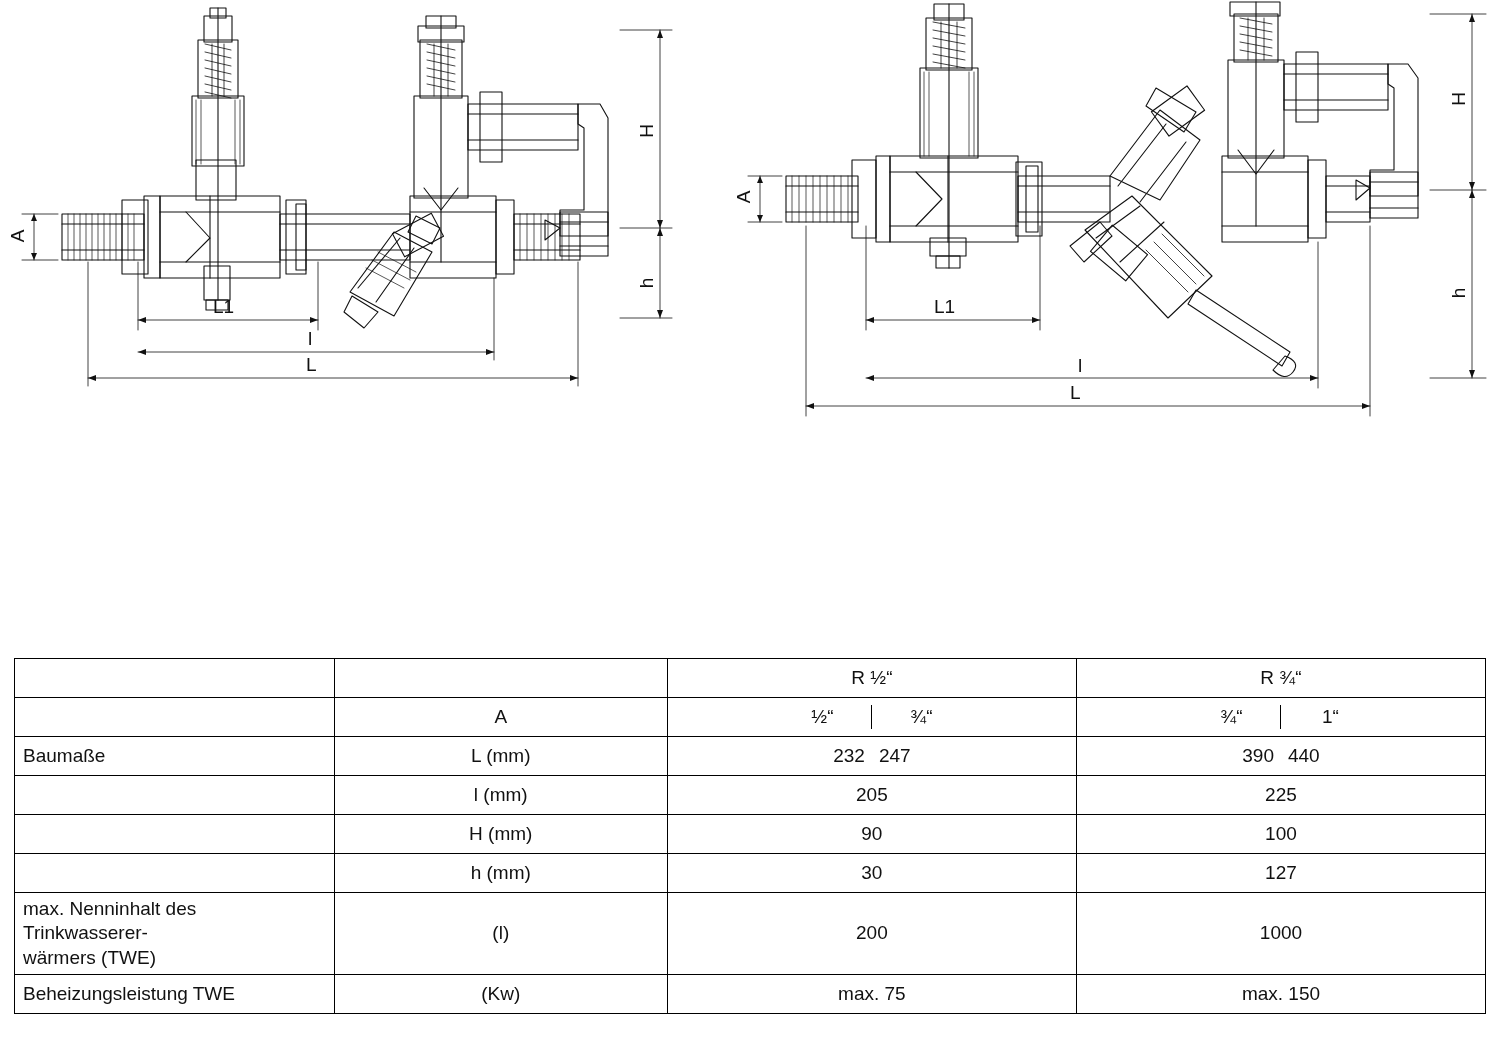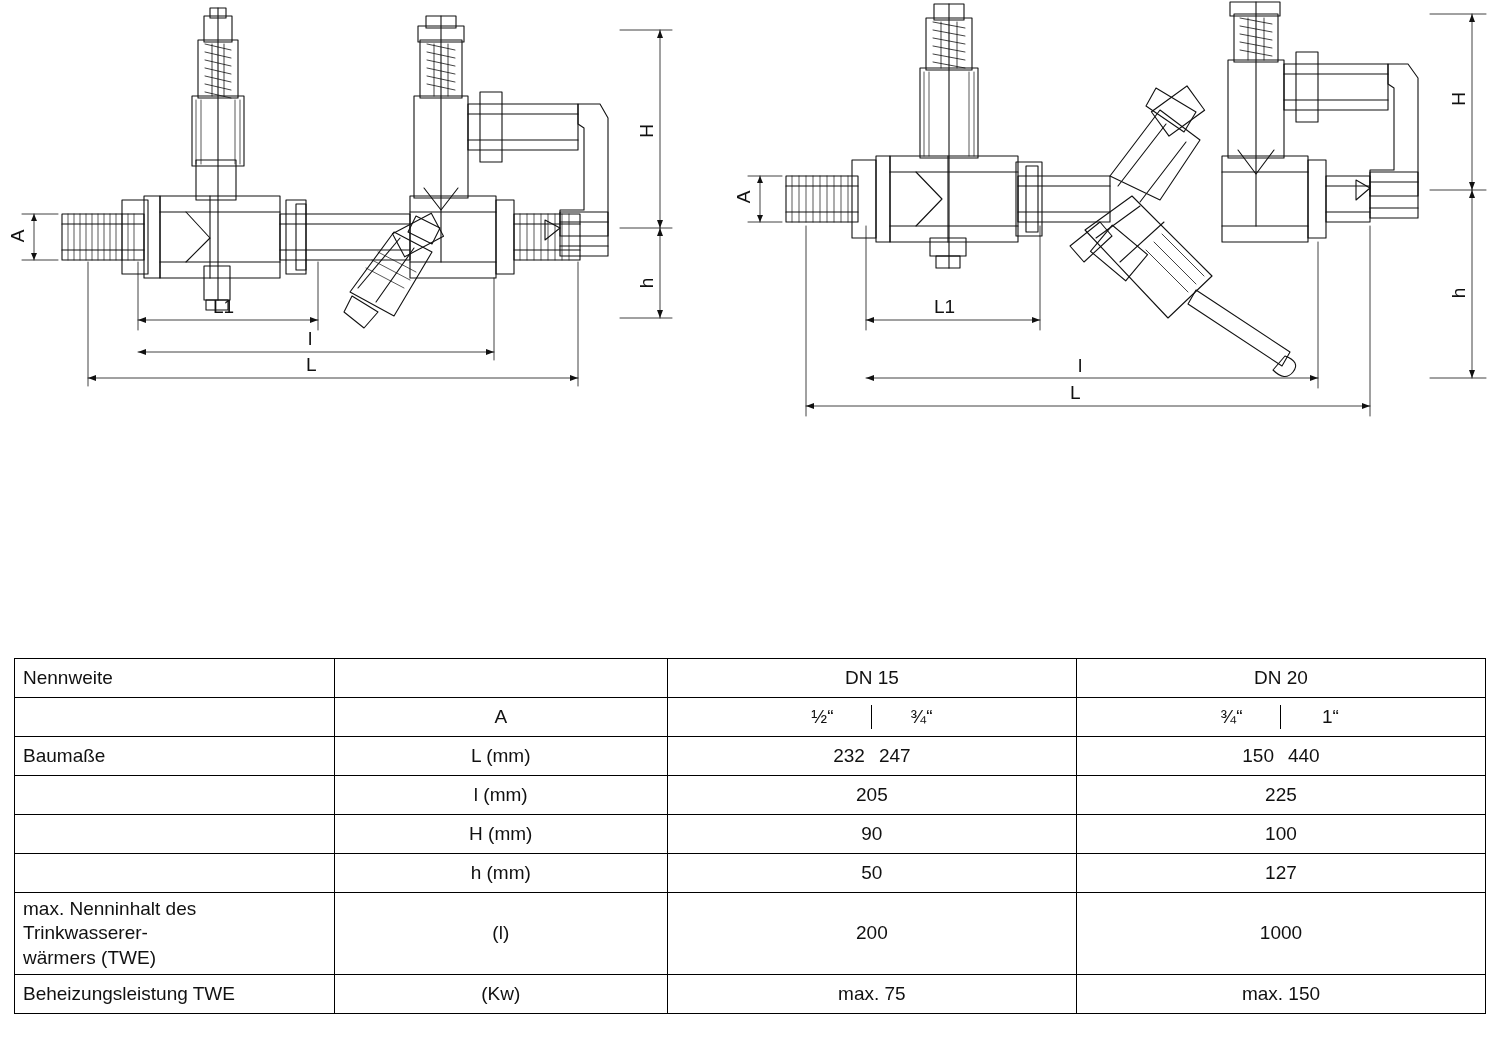--- a/index.html
+++ b/index.html
@@ -347,24 +347,24 @@
     <div class="dimlabel vert" style="left:1452px;top:88px;transform:rotate(-90deg);">H</div>
     <div class="dimlabel vert" style="left:1454px;top:282px;transform:rotate(-90deg);">h</div>
     <div class="dimlabel" style="left:934px;top:296px;">L1</div>
     <div class="dimlabel" style="left:1078px;top:355px;">l</div>
     <div class="dimlabel" style="left:1070px;top:382px;">L</div>
   </div>
 
   <table class="spec-table">
     <tbody>
       <tr>
-        <td class="c-name">Nennweite</td>
+        <td class="c-name"></td>
         <td class="c-sym"></td>
-        <td class="c-v1">DN 15</td>
-        <td class="c-v2">DN 20</td>
+        <td class="c-v1">R ½“</td>
+        <td class="c-v2">R ¾“</td>
       </tr>
       <tr>
         <td class="c-name"></td>
         <td class="c-sym">A</td>
         <td class="c-v1">
           <div class="sub">
             <span>½“</span>
             <span class="divider"></span>
             <span>¾“</span>
           </div>
@@ -381,41 +381,41 @@
         <td class="c-name">Baumaße</td>
         <td class="c-sym">L (mm)</td>
         <td class="c-v1">
           <div class="two">
             <span>232</span>
             <span>247</span>
           </div>
         </td>
         <td class="c-v2">
           <div class="two">
-            <span>150</span>
+            <span>390</span>
             <span>440</span>
           </div>
         </td>
       </tr>
       <tr>
         <td class="c-name"></td>
         <td class="c-sym">l (mm)</td>
         <td class="c-v1">205</td>
         <td class="c-v2">225</td>
       </tr>
       <tr>
         <td class="c-name"></td>
         <td class="c-sym">H (mm)</td>
         <td class="c-v1">90</td>
         <td class="c-v2">100</td>
       </tr>
       <tr>
         <td class="c-name"></td>
         <td class="c-sym">h (mm)</td>
-        <td class="c-v1">50</td>
+        <td class="c-v1">30</td>
         <td class="c-v2">127</td>
       </tr>
       <tr>
         <td class="c-name multiline">
           <div>max. Nenninhalt des</div>
           <div>Trinkwasserer-</div>
           <div>wärmers (TWE)</div>
         </td>
         <td class="c-sym">(l)</td>
         <td class="c-v1">200</td>

